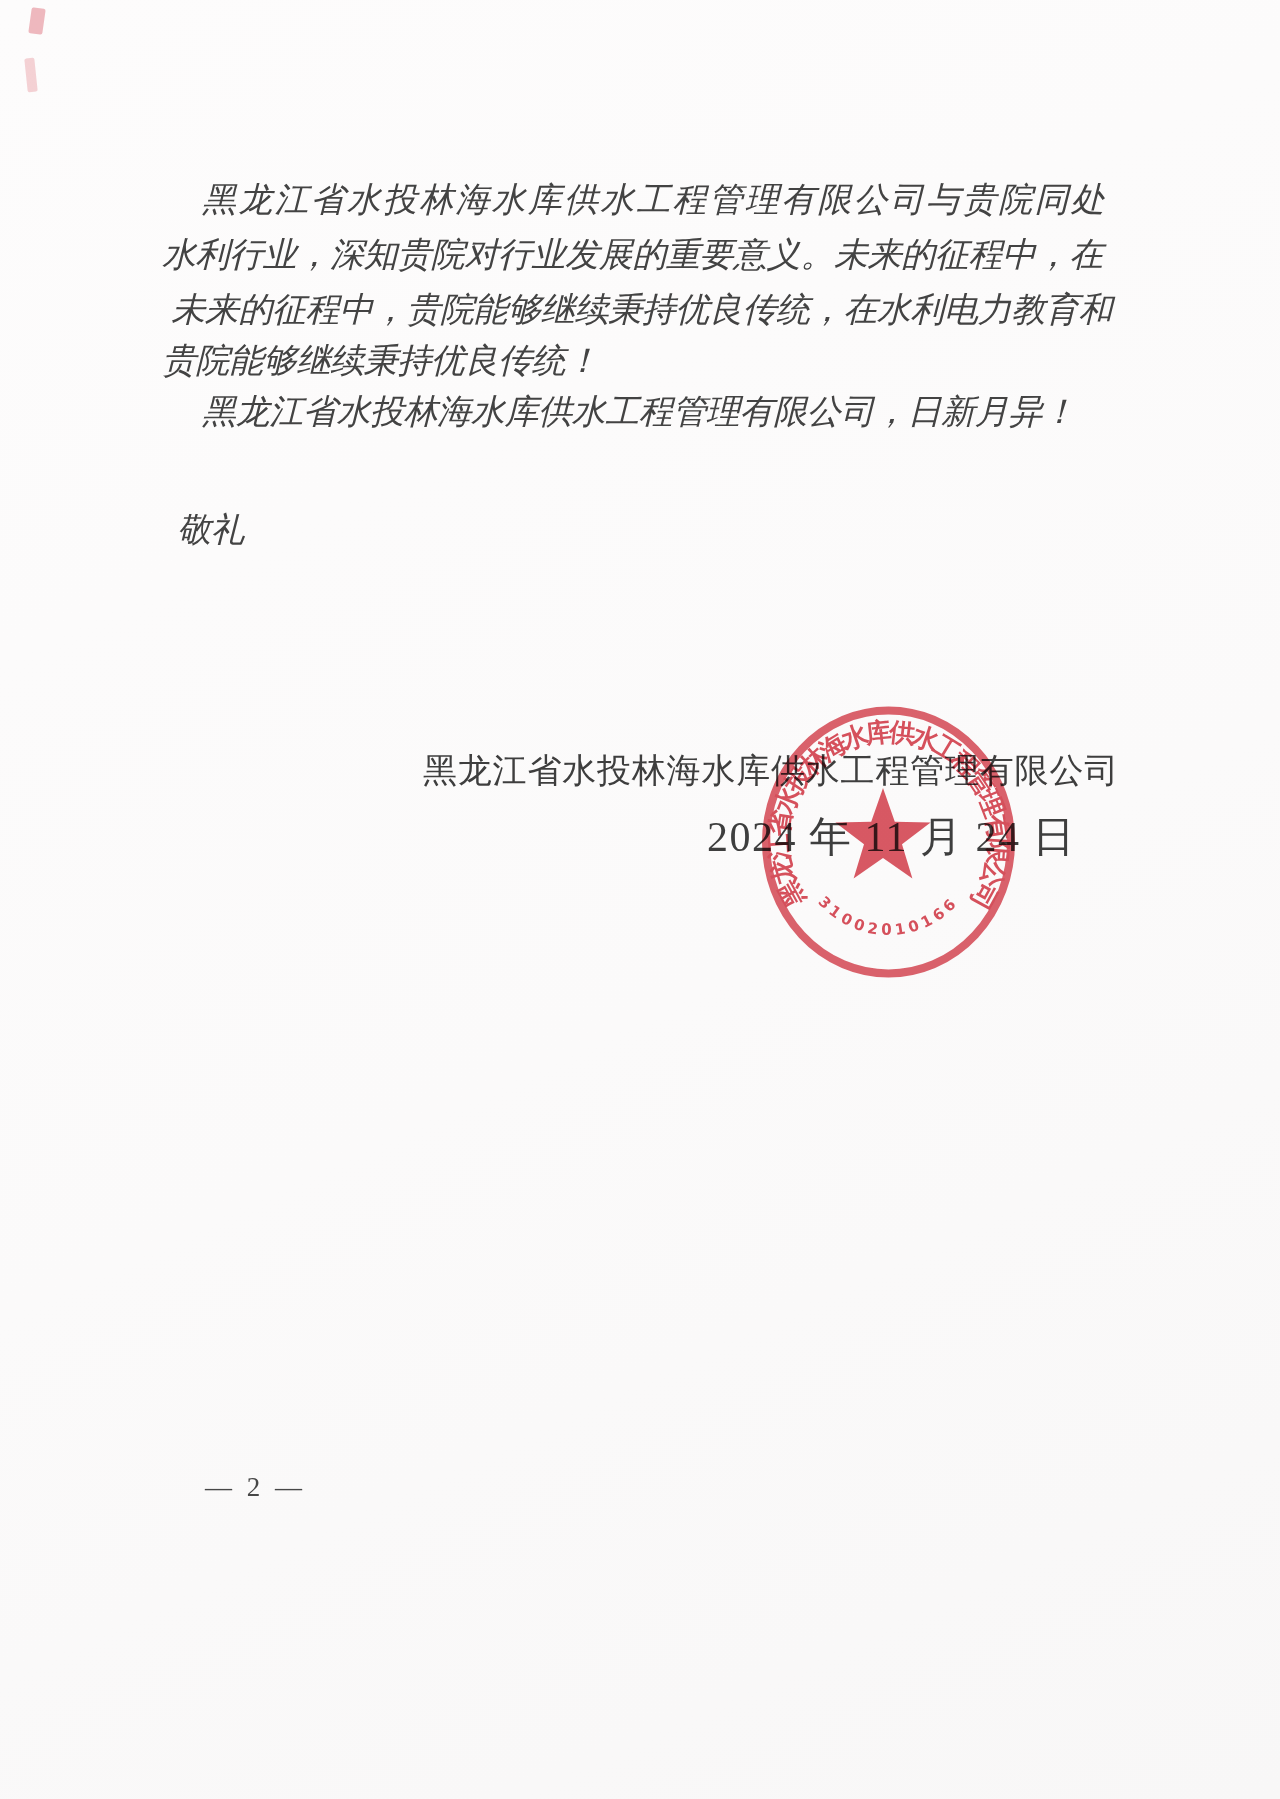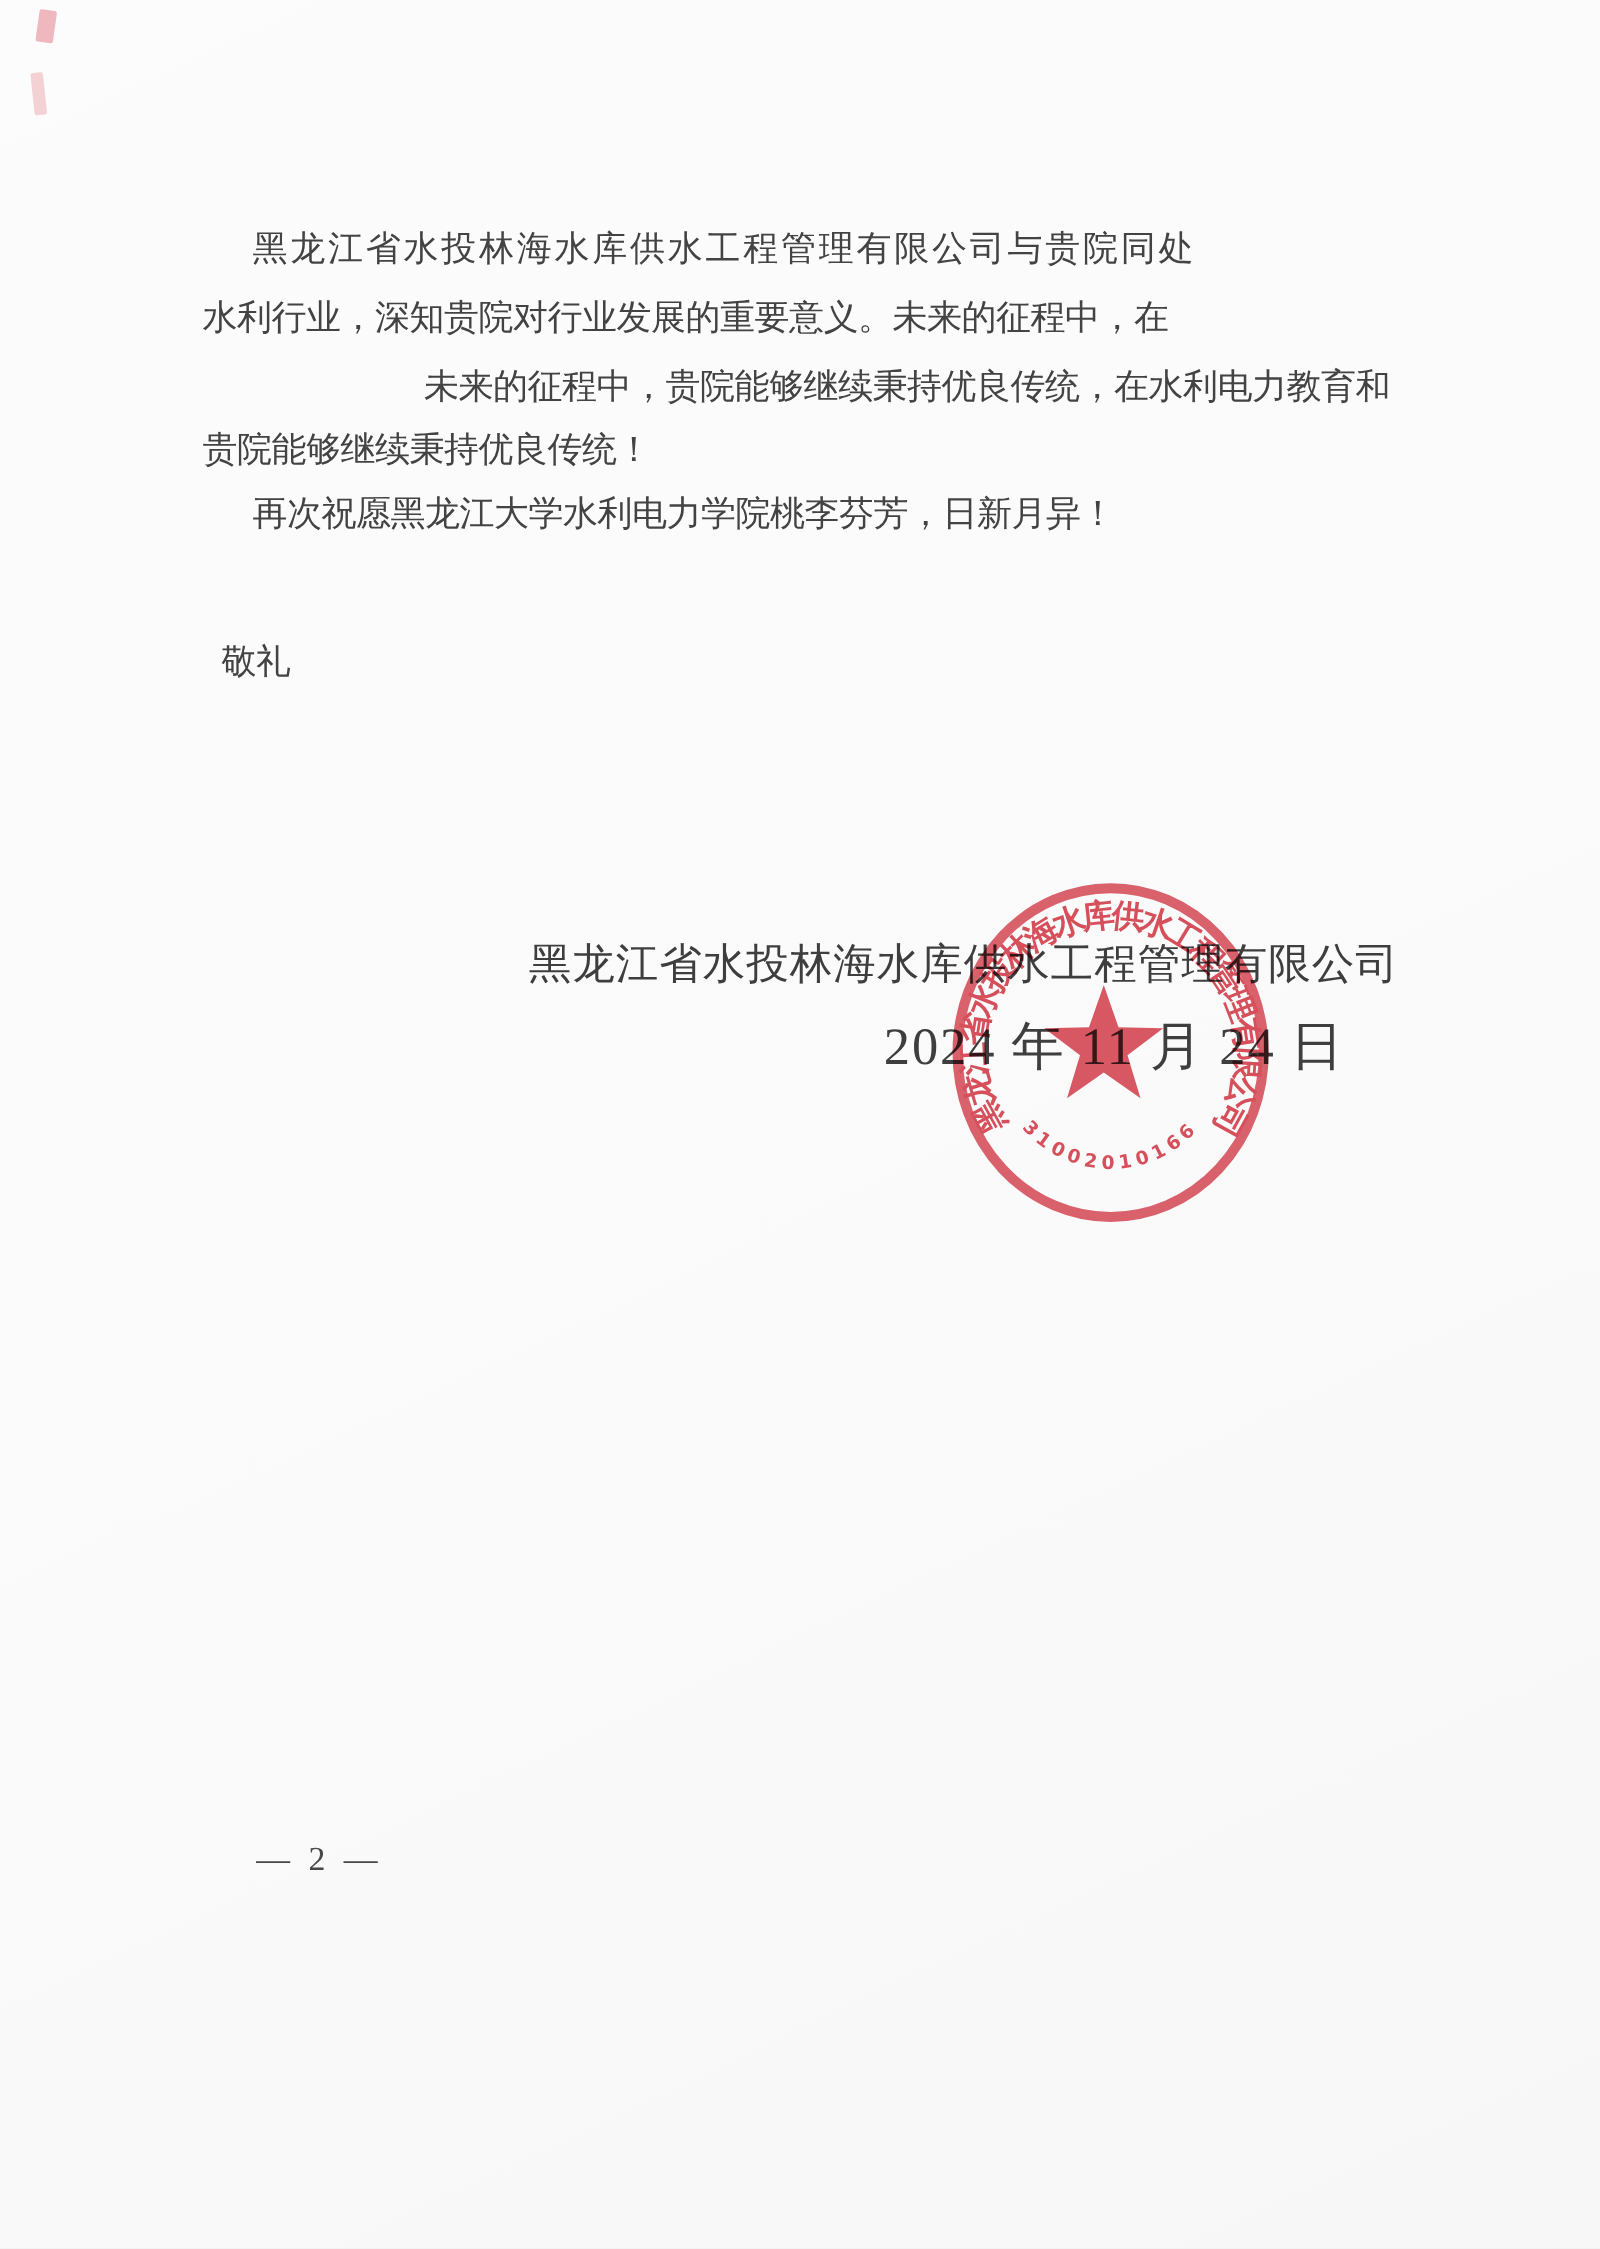--- a/index.html
+++ b/index.html
@@ -11,25 +11,26 @@
     margin: 0 auto;
     background: linear-gradient(155deg, #fdfcfc 0%, #fbfafa 55%, #f8f7f7 100%);
     overflow: hidden;
     font-family: "Liberation Serif", "DejaVu Serif", serif;
     color: #414141;
   }
   .body-line {
     position: absolute;
     left: 162px;
     width: 950px;
-    font-size: 28px;
+    font-size: 34px;
     line-height: 40px;
     letter-spacing: -0.4px;
     white-space: nowrap;
     color: #434343;
+    font-style: italic;
   }
   .indent { padding-left: 40px; }
   .ls-wide { letter-spacing: 2.2px; }
   .l0 { top: 180px; }
   .l1 { top: 235px; }
   .l2 { top: 290px; text-align: right; }
   .l3 { top: 341px; }
   .l4 { top: 392px; }
   .l5 { top: 445px; }
   .l6 { top: 510px; margin-left: 15px; }
@@ -91,21 +92,21 @@
 
 <div class="page">
 
   <div class="scan-mark m1"></div>
   <div class="scan-mark m2"></div>
 
   <div class="body-line l0 indent ls-wide">黑龙江省水投林海水库供水工程管理有限公司与贵院同处</div>
   <div class="body-line l1">水利行业，深知贵院对行业发展的重要意义。未来的征程中，在</div>
   <div class="body-line l2">未来的征程中，贵院能够继续秉持优良传统，在水利电力教育和</div>
   <div class="body-line l3">贵院能够继续秉持优良传统！</div>
-  <div class="body-line l4 indent">再次祝愿黑龙江大学水利电力学院桃李芬芳，日新月异！</div>
+  <div class="body-line l4 indent">黑龙江省水投林海水库供水工程管理有限公司，日新月异！</div>
   <div class="body-line l6">敬礼</div>
 
   <div class="sig-company">黑龙江省水投林海水库供水工程管理有限公司</div>
   <div class="sig-date">2024 年 11 月 24 日</div>
 
   <svg class="stamp" viewBox="0 0 281 300" xmlns="http://www.w3.org/2000/svg">
     <defs>
       <path id="ringPath" d="M 57.8 203.9 A 101 101 0 1 1 223.2 203.9" fill="none"></path>
       <path id="serialPath" d="M 67.2 203.3 A 93 93 0 0 0 213.8 203.3" fill="none"></path>
     </defs>

